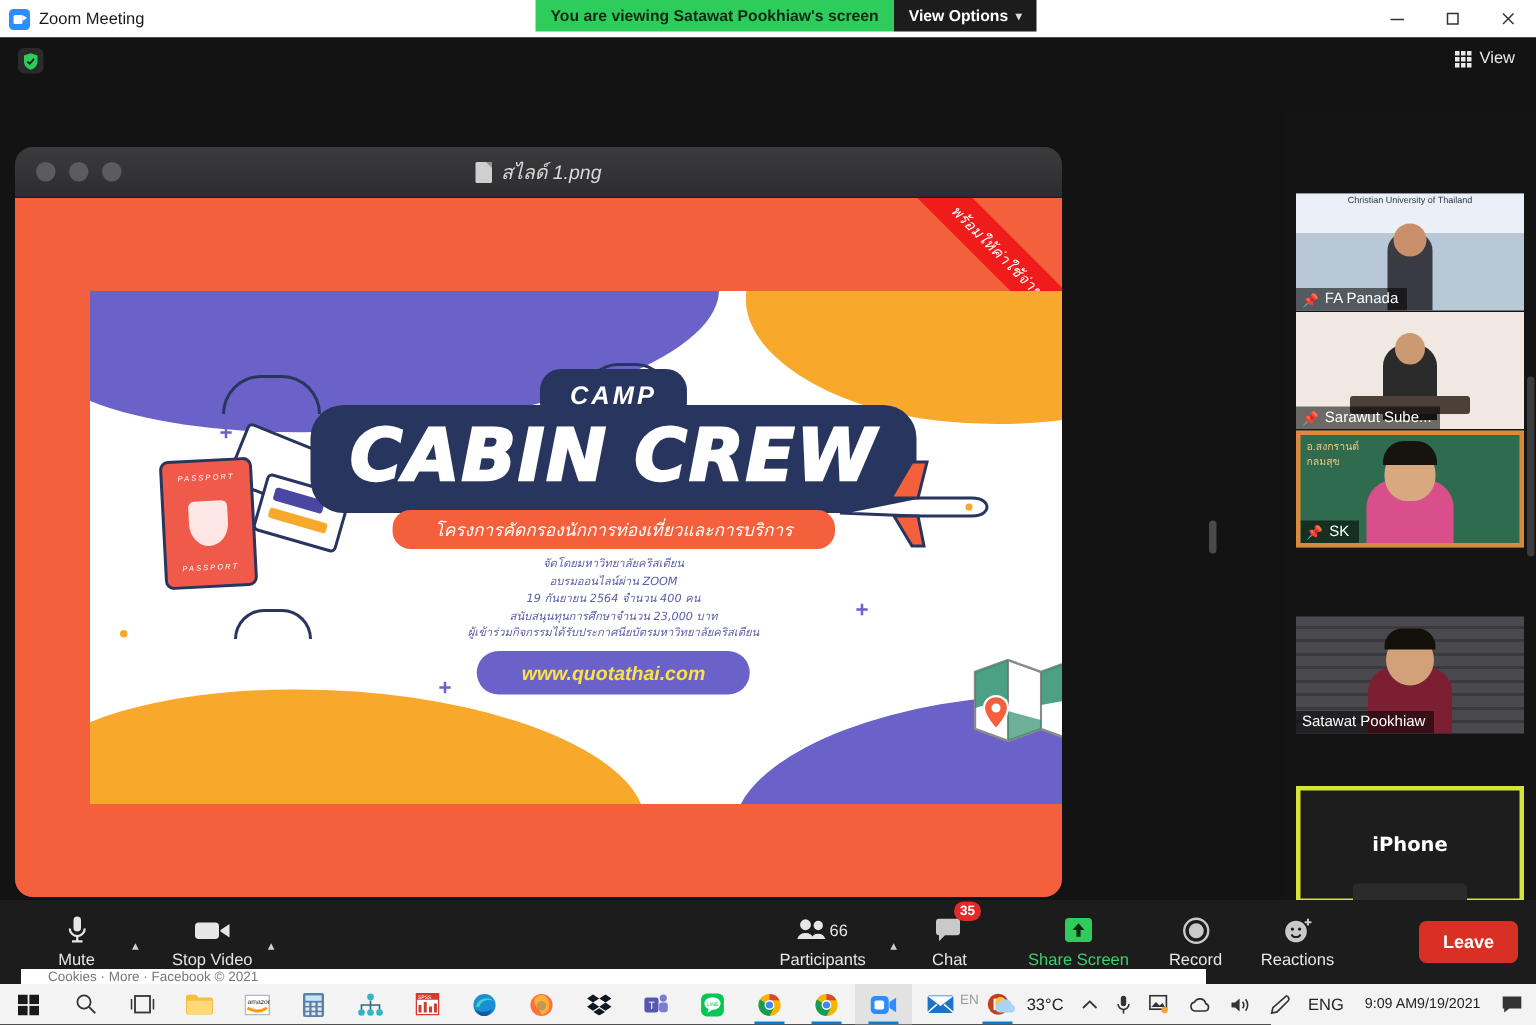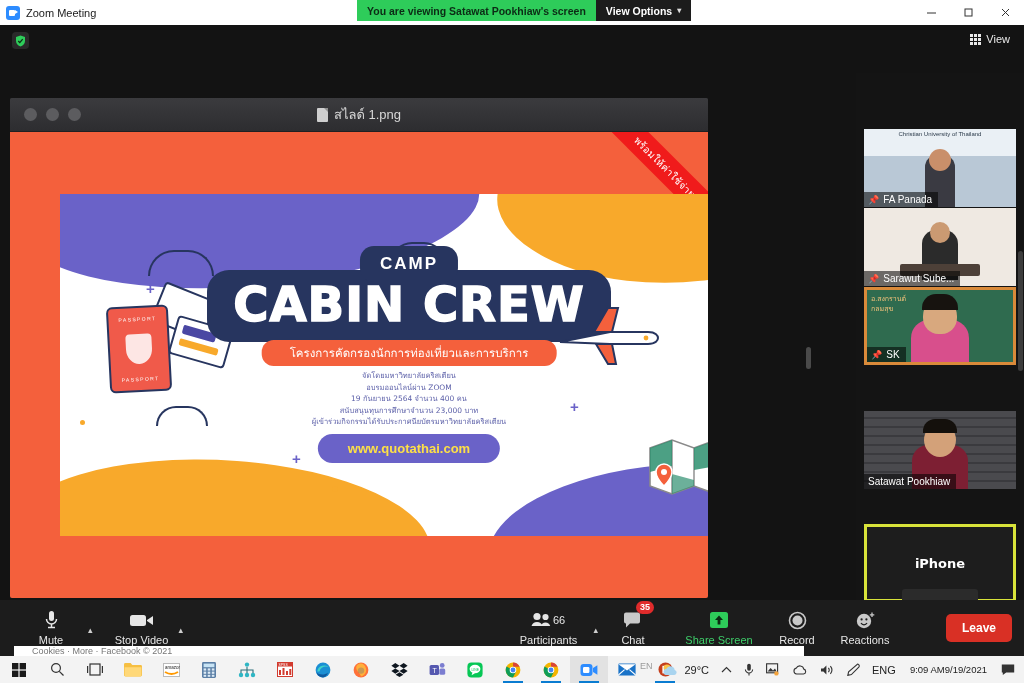--- a/index.html
+++ b/index.html
@@ -63,21 +63,21 @@
   }
   .grid-icon {
     display: grid; grid-template-columns: repeat(3, 3px);
     grid-template-rows: repeat(3, 3px); gap: 1px;
   }
   .grid-icon i { background: #e9e9e9; display: block; width: 3px; height: 3px; }
 
   
   .share-area {
     position: absolute; left: 10px; top: 73px; width: 698px; height: 500px;
-    background: #2f2f31; border-radius: 2px; overflow: hidden;
+    background: #2f2f31; border-radius: 12px; overflow: hidden; font-style: italic;
   }
   .mac-bar {
     height: 34px; background: linear-gradient(#3b3b3e, #2d2d30);
     display: flex; align-items: center; position: relative;
     border-bottom: 1px solid #202022;
   }
   .dots { display: flex; gap: 9px; padding-left: 14px; }
   .dot { width: 13px; height: 13px; border-radius: 50%; background: #5c5c5f; }
   .mac-title {
     position: absolute; left: 0; right: 0; text-align: center;
@@ -757,21 +757,21 @@
     </div>
 
     <span class="en-ind">EN</span>
 
     <div class="tray">
       <div class="tray-item">
         <svg width="18" height="14" viewBox="0 0 18 14" style="margin-right:5px;">
             <circle cx="6" cy="5" r="3.4" fill="#f9c349"></circle>
             <path d="M5 12 a3.2 3.2 0 0 1 0.4 -6.3 a4.4 4.4 0 0 1 8.3 1.2 a2.6 2.6 0 0 1 -0.4 5.1 z" fill="#a9d4ef"></path>
           </svg>
-        <span>29°C</span>
+        <span>33°C</span>
       </div>
       <div class="tray-item">
         <svg width="11" height="8" viewBox="0 0 11 8">
             <path d="M1 6 L5.5 1.6 L10 6" stroke="#333" stroke-width="1.2" fill="none"></path>
           </svg>
       </div>
       <div class="tray-item">
         <svg width="10" height="14" viewBox="0 0 10 14">
             <rect x="3.2" y="0.8" width="3.6" height="7" rx="1.8" fill="#333"></rect>
             <path d="M1.4 6.4 a3.6 3.6 0 0 0 7.2 0" stroke="#333" stroke-width="1.1" fill="none"></path>

